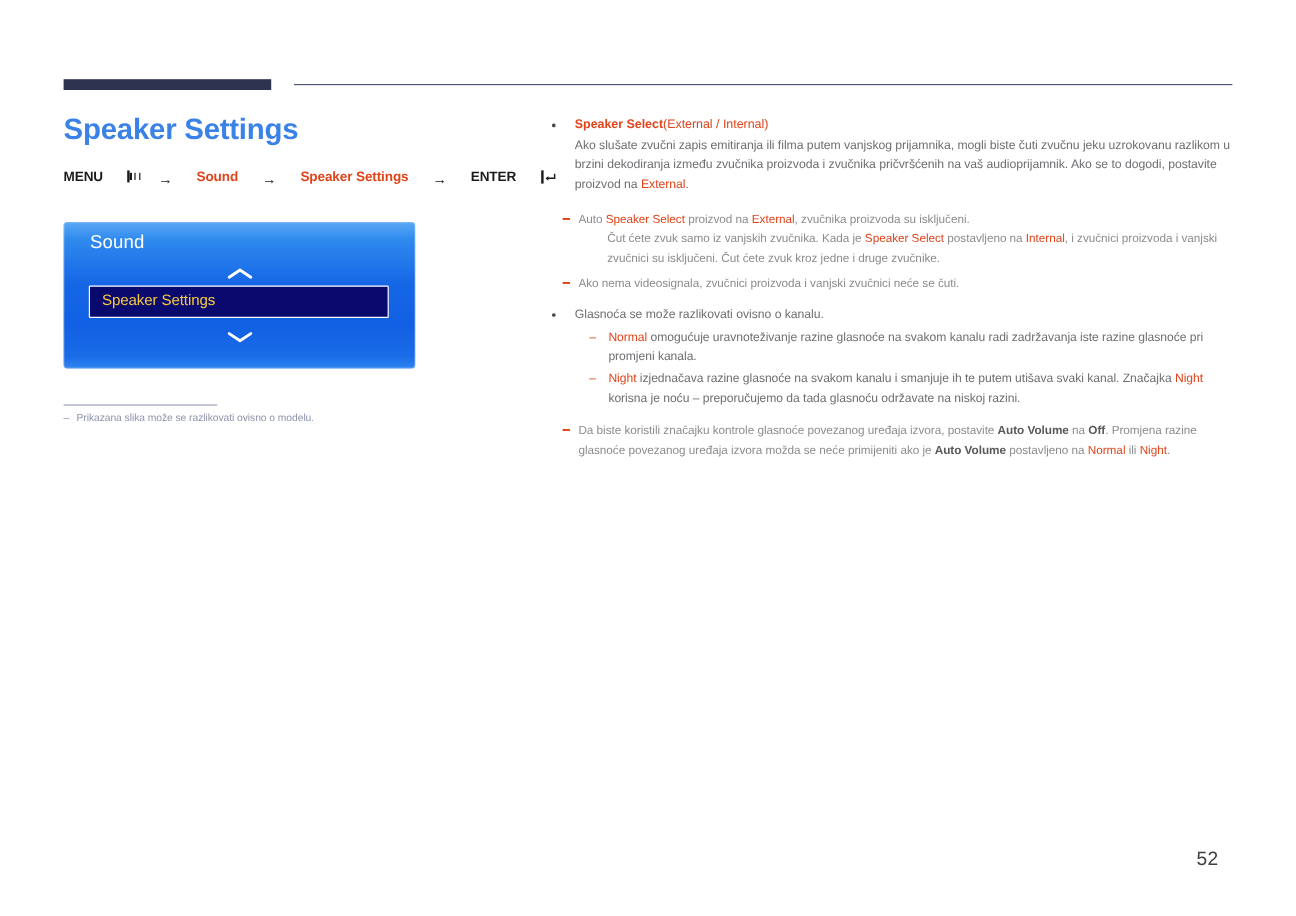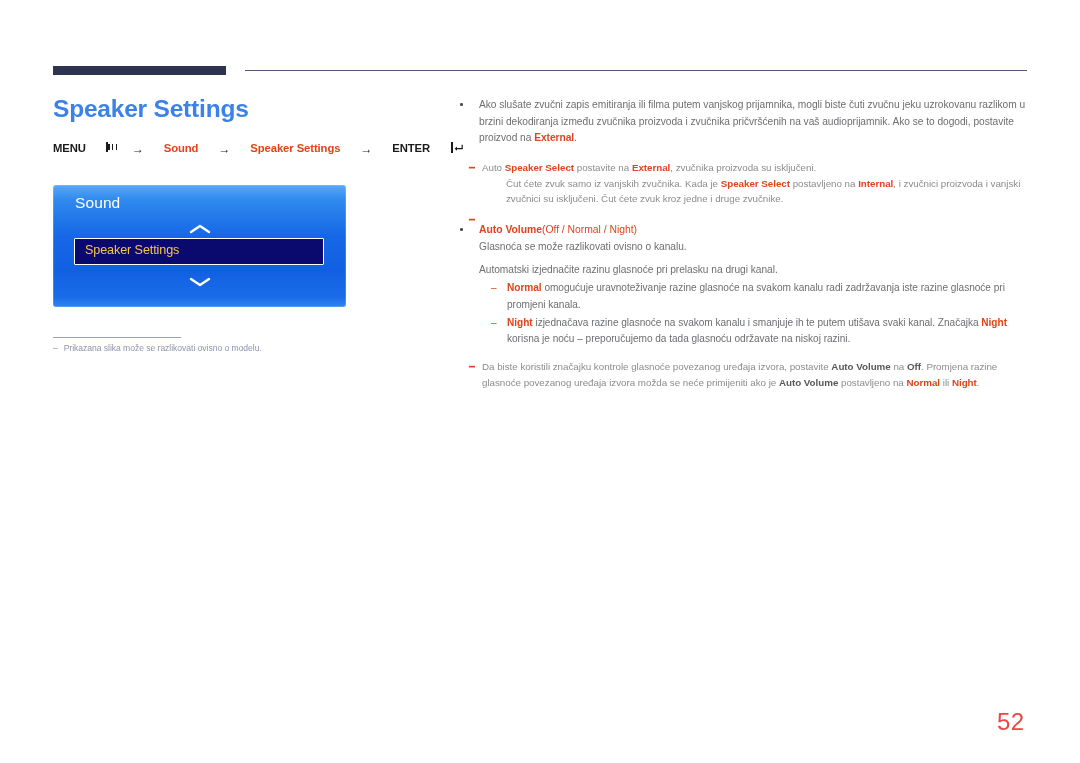--- a/index.html
+++ b/index.html
@@ -214,21 +214,21 @@
     margin-left: 21px;
     color: #e0441b;
     font-weight: bold;
     font-size: 10.4px;
   }
   .bullet-head .light { font-weight: normal; color: #e0441b; }
   .bullet-body {
     margin-left: 21px;
     color: #6d6e71;
   }
-  .b { font-weight: bold; color: #e0441b; }
+  .b { font-weight: normal; color: #e0441b; }
   .bk { font-weight: bold; color: #58595b; }
 
   .note {
     position: relative;
     margin-left: 11px;
     padding-left: 13px;
     margin-top: 5px;
     color: #8a8c8e;
     font-size: 9.8px;
     line-height: 1.63;
@@ -259,22 +259,22 @@
   }
 
   .spacer-sm { height: 6px; }
   .spacer-md { height: 10px; }
 
   
   .page-number {
     position: absolute;
     left: 997px;
     top: 708px;
-    font-size: 24px;
-    color: #ef4444;
+    font-size: 16px;
+    color: #404040;
     letter-spacing: 0.4px;
   }
 </style>
 </head>
 <body>
 
 <div class="header-rule">
   <div class="thick"></div>
   <div class="thin"></div>
 </div>
@@ -328,48 +328,48 @@
 <div class="left-note-rule"></div>
 <div class="left-note">
   <span class="dash">–</span>
   <span>Prikazana slika može se razlikovati ovisno o modelu.</span>
 </div>
 
 <div class="right-col">
 
   <div class="bullet-block">
     <span class="dot"></span>
+    <div class="bullet-head">
+      <span>Speaker Select</span><span class="light">(External / Internal)</span>
+    </div>
     <div class="bullet-body">
       <span>Ako slušate zvučni zapis emitiranja ili filma putem vanjskog prijamnika, mogli biste čuti zvučnu jeku uzrokovanu razlikom u brzini dekodiranja između zvučnika proizvoda i zvučnika pričvršćenih na vaš audioprijamnik. Ako se to dogodi, postavite proizvod na </span><span class="b">External</span><span>.</span>
     </div>
   </div>
 
   <div class="spacer-sm"></div>
 
   <div class="note">
     <span class="em">━</span>
-    <span>Auto </span><span class="b">Speaker Select</span><span> postavite na </span><span class="b">External</span><span>, zvučnika proizvoda su isključeni.</span>
+    <span>Auto </span><span class="b">Speaker Select</span><span> proizvod na </span><span class="b">External</span><span>, zvučnika proizvoda su isključeni.</span>
     <span class="cont">
       <span>Čut ćete zvuk samo iz vanjskih zvučnika. Kada je </span><span class="b">Speaker Select</span><span> postavljeno na </span><span class="b">Internal</span><span>, i zvučnici proizvoda i vanjski zvučnici su isključeni. Čut ćete zvuk kroz jedne i druge zvučnike.</span>
     </span>
   </div>
 
   <div class="note">
     <span class="em">━</span>
+    <span>Ako nema videosignala, zvučnici proizvoda i vanjski zvučnici neće se čuti.</span>
   </div>
 
   <div class="spacer-md"></div>
 
   <div class="bullet-block">
     <span class="dot"></span>
-    <div class="bullet-head">
-      <span>Auto Volume</span><span class="light">(Off / Normal / Night)</span>
-    </div>
     <div class="bullet-body">Glasnoća se može razlikovati ovisno o kanalu.</div>
-    <div class="bullet-body" style="margin-top:6px;">Automatski izjednačite razinu glasnoće pri prelasku na drugi kanal.</div>
   </div>
 
   <div class="sub">
     <span class="dash">–</span>
     <span class="b">Normal</span><span> omogućuje uravnoteživanje razine glasnoće na svakom kanalu radi zadržavanja iste razine glasnoće pri promjeni kanala.</span>
   </div>
 
   <div class="sub">
     <span class="dash">–</span>
     <span class="b">Night</span><span> izjednačava razine glasnoće na svakom kanalu i smanjuje ih te putem utišava svaki kanal. Značajka </span><span class="b">Night</span><span> korisna je noću – preporučujemo da tada glasnoću održavate na niskoj razini.</span>

